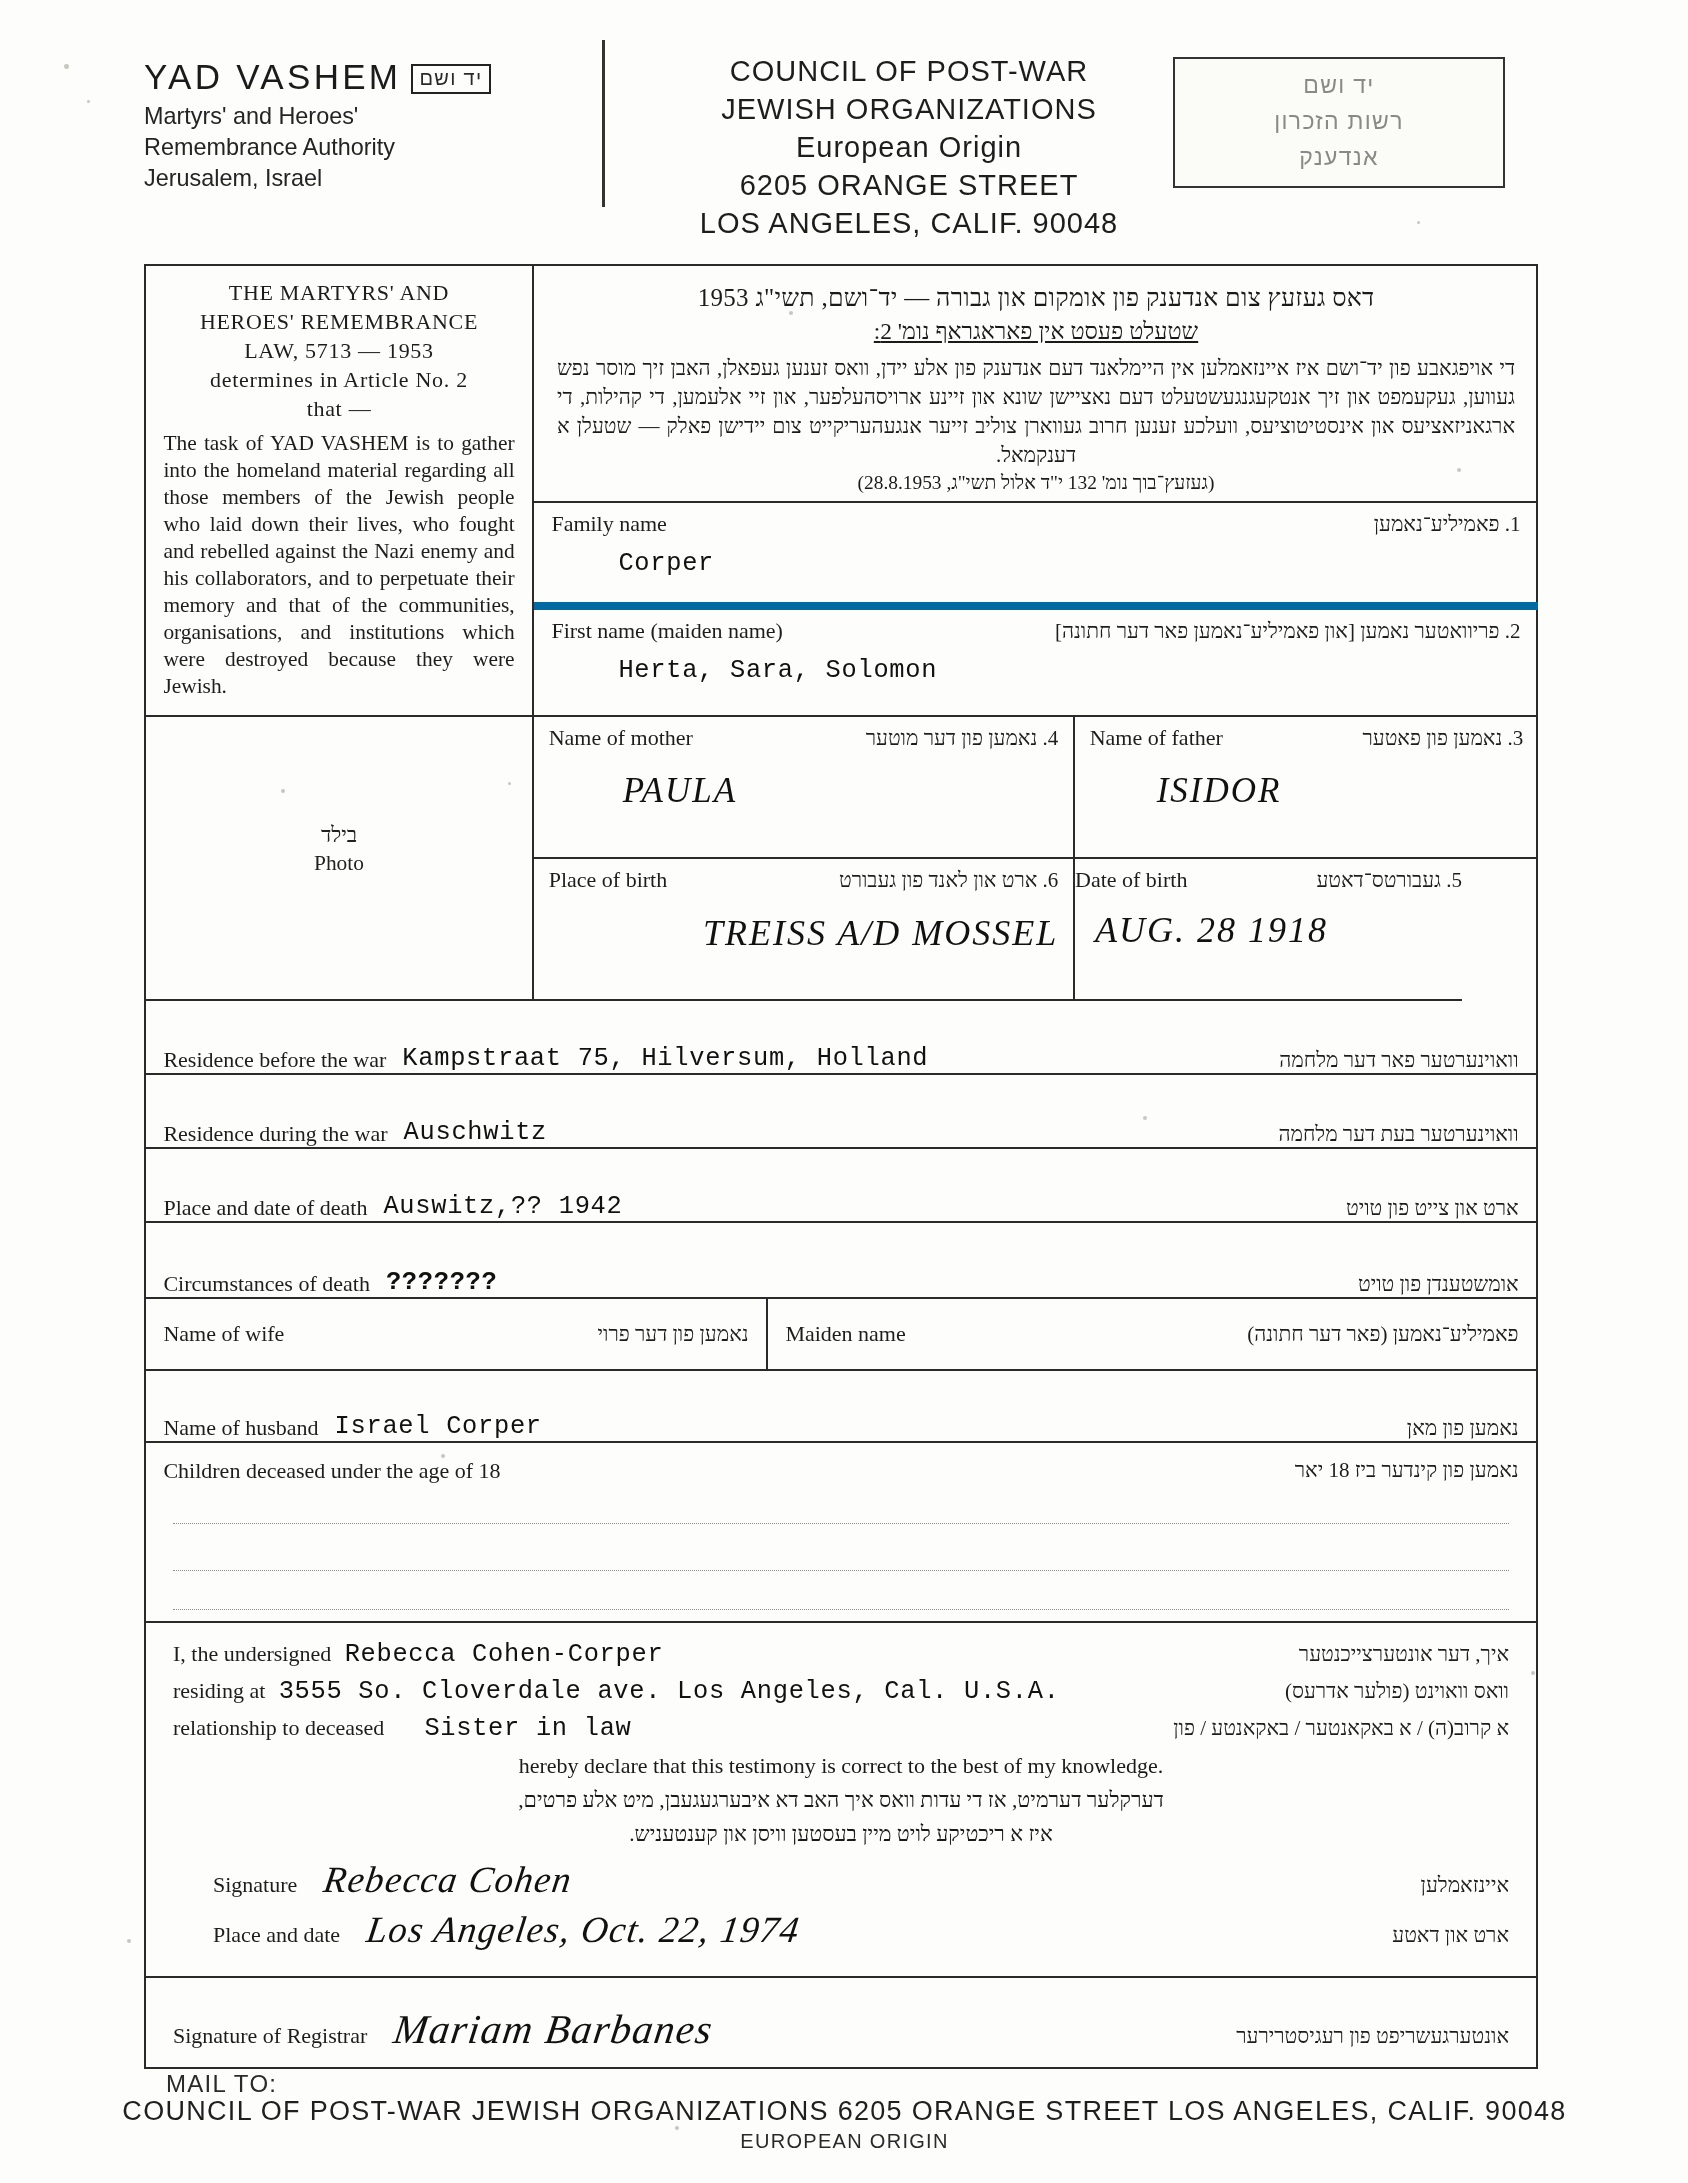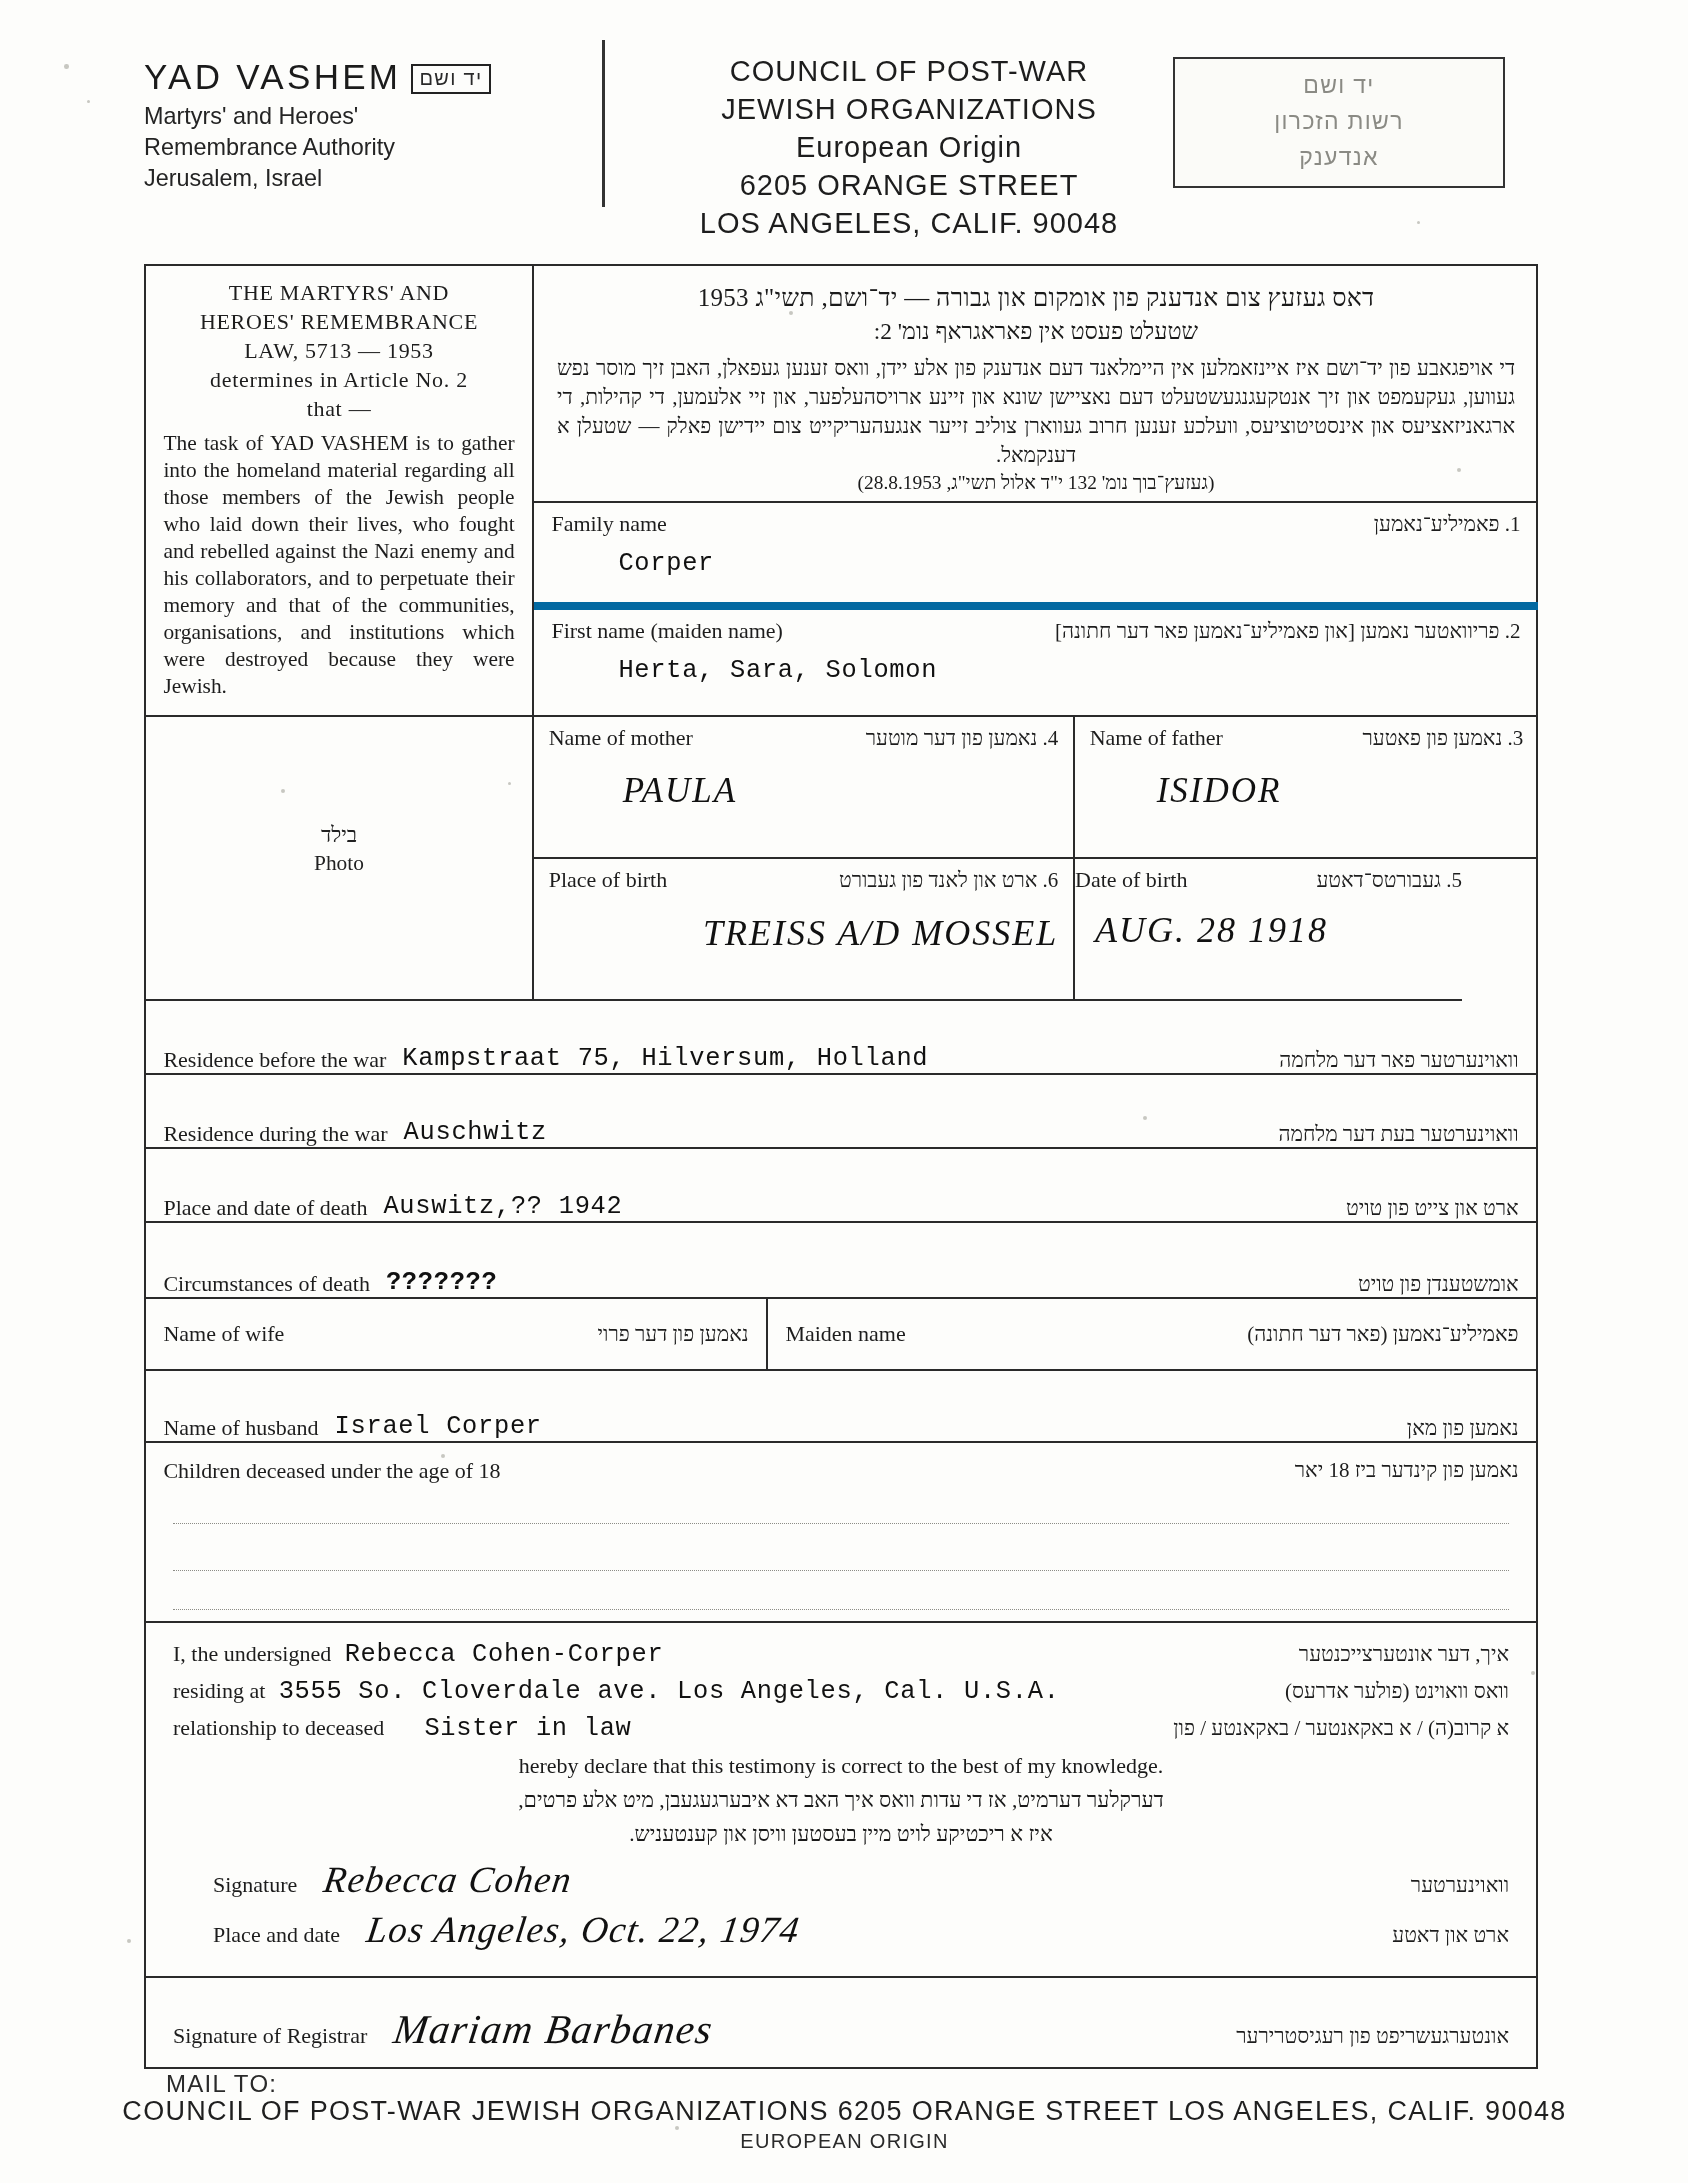--- a/index.html
+++ b/index.html
@@ -165,20 +165,21 @@
   .yid-t1 {
     font-family: "Liberation Serif", serif;
     font-size: 25px;
     line-height: 33px;
     letter-spacing: 0.3px;
   }
   .yid-t2 {
     font-size: 23.4px;
     line-height: 32px;
     margin-top: 1.3px;
+    text-decoration: underline;
   }
   .yid-p {
     margin-top: 6.7px;
     font-size: 21px;
     line-height: 29px;
     text-align: justify;
     text-align-last: center;
   }
   .yid-small {
     font-size: 19.4px;
@@ -590,21 +591,21 @@
         <span class="lbl-he he">א קרוב(ה) / א באקאנטער / באקאנטע / פון</span>
       </div>
 
       <div class="decl-center">hereby declare that this testimony is correct to the best of my knowledge.</div>
       <div class="decl-center he">דערקלער דערמיט, אז די עדות וואס איך האב דא איבערגעגעבן, מיט אלע פרטים,</div>
       <div class="decl-center he">איז א ריכטיקע לויט מיין בעסטען וויסן און קענטעניש.</div>
 
       <div class="sigrow">
         <span class="lbl-en">Signature</span>
         <span class="script" style="margin-left:27px;">Rebecca Cohen</span>
-        <span class="lbl-he" style="margin-left:auto;">וואוינערטער</span>
+        <span class="lbl-he" style="margin-left:auto;">איינזאמלען</span>
       </div>
 
       <div class="sigrow" style="margin-top:6.7px;">
         <span class="lbl-en">Place and date</span>
         <span class="script" style="margin-left:27px;">Los Angeles, Oct. 22, 1974</span>
         <span class="lbl-he" style="margin-left:auto;">ארט און דאטע</span>
       </div>
     </div>
 
     <div class="registrar">

